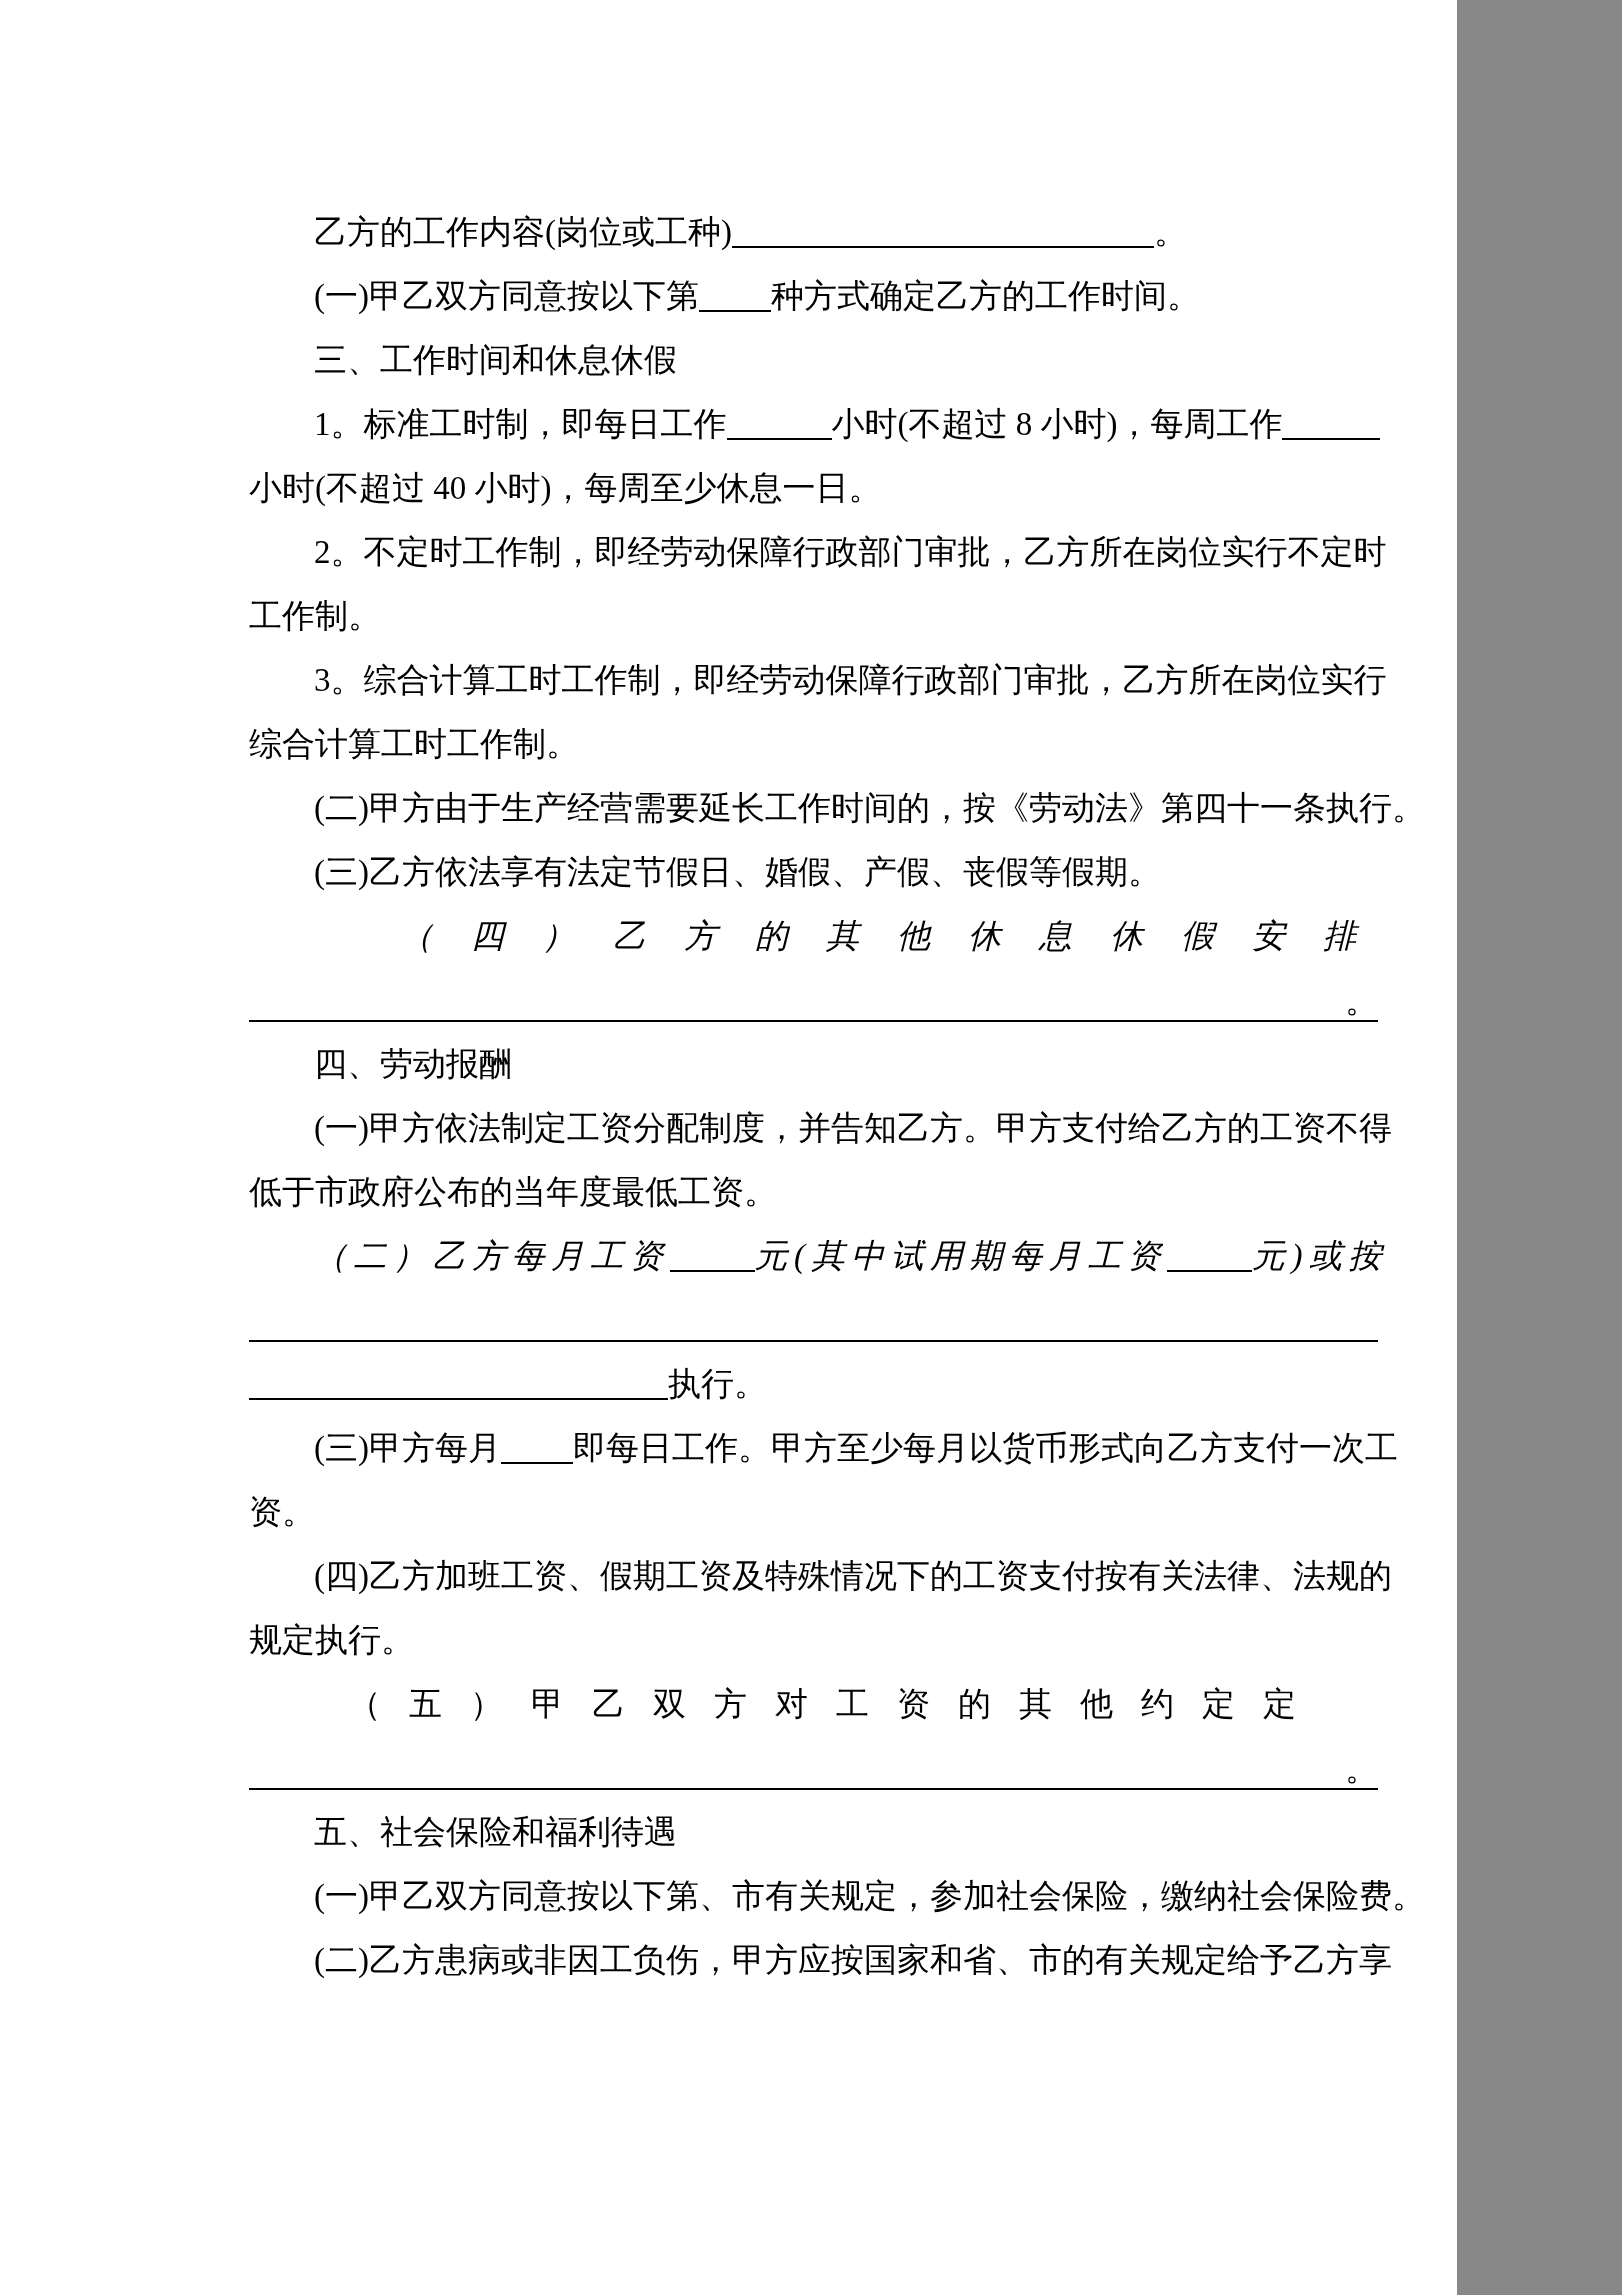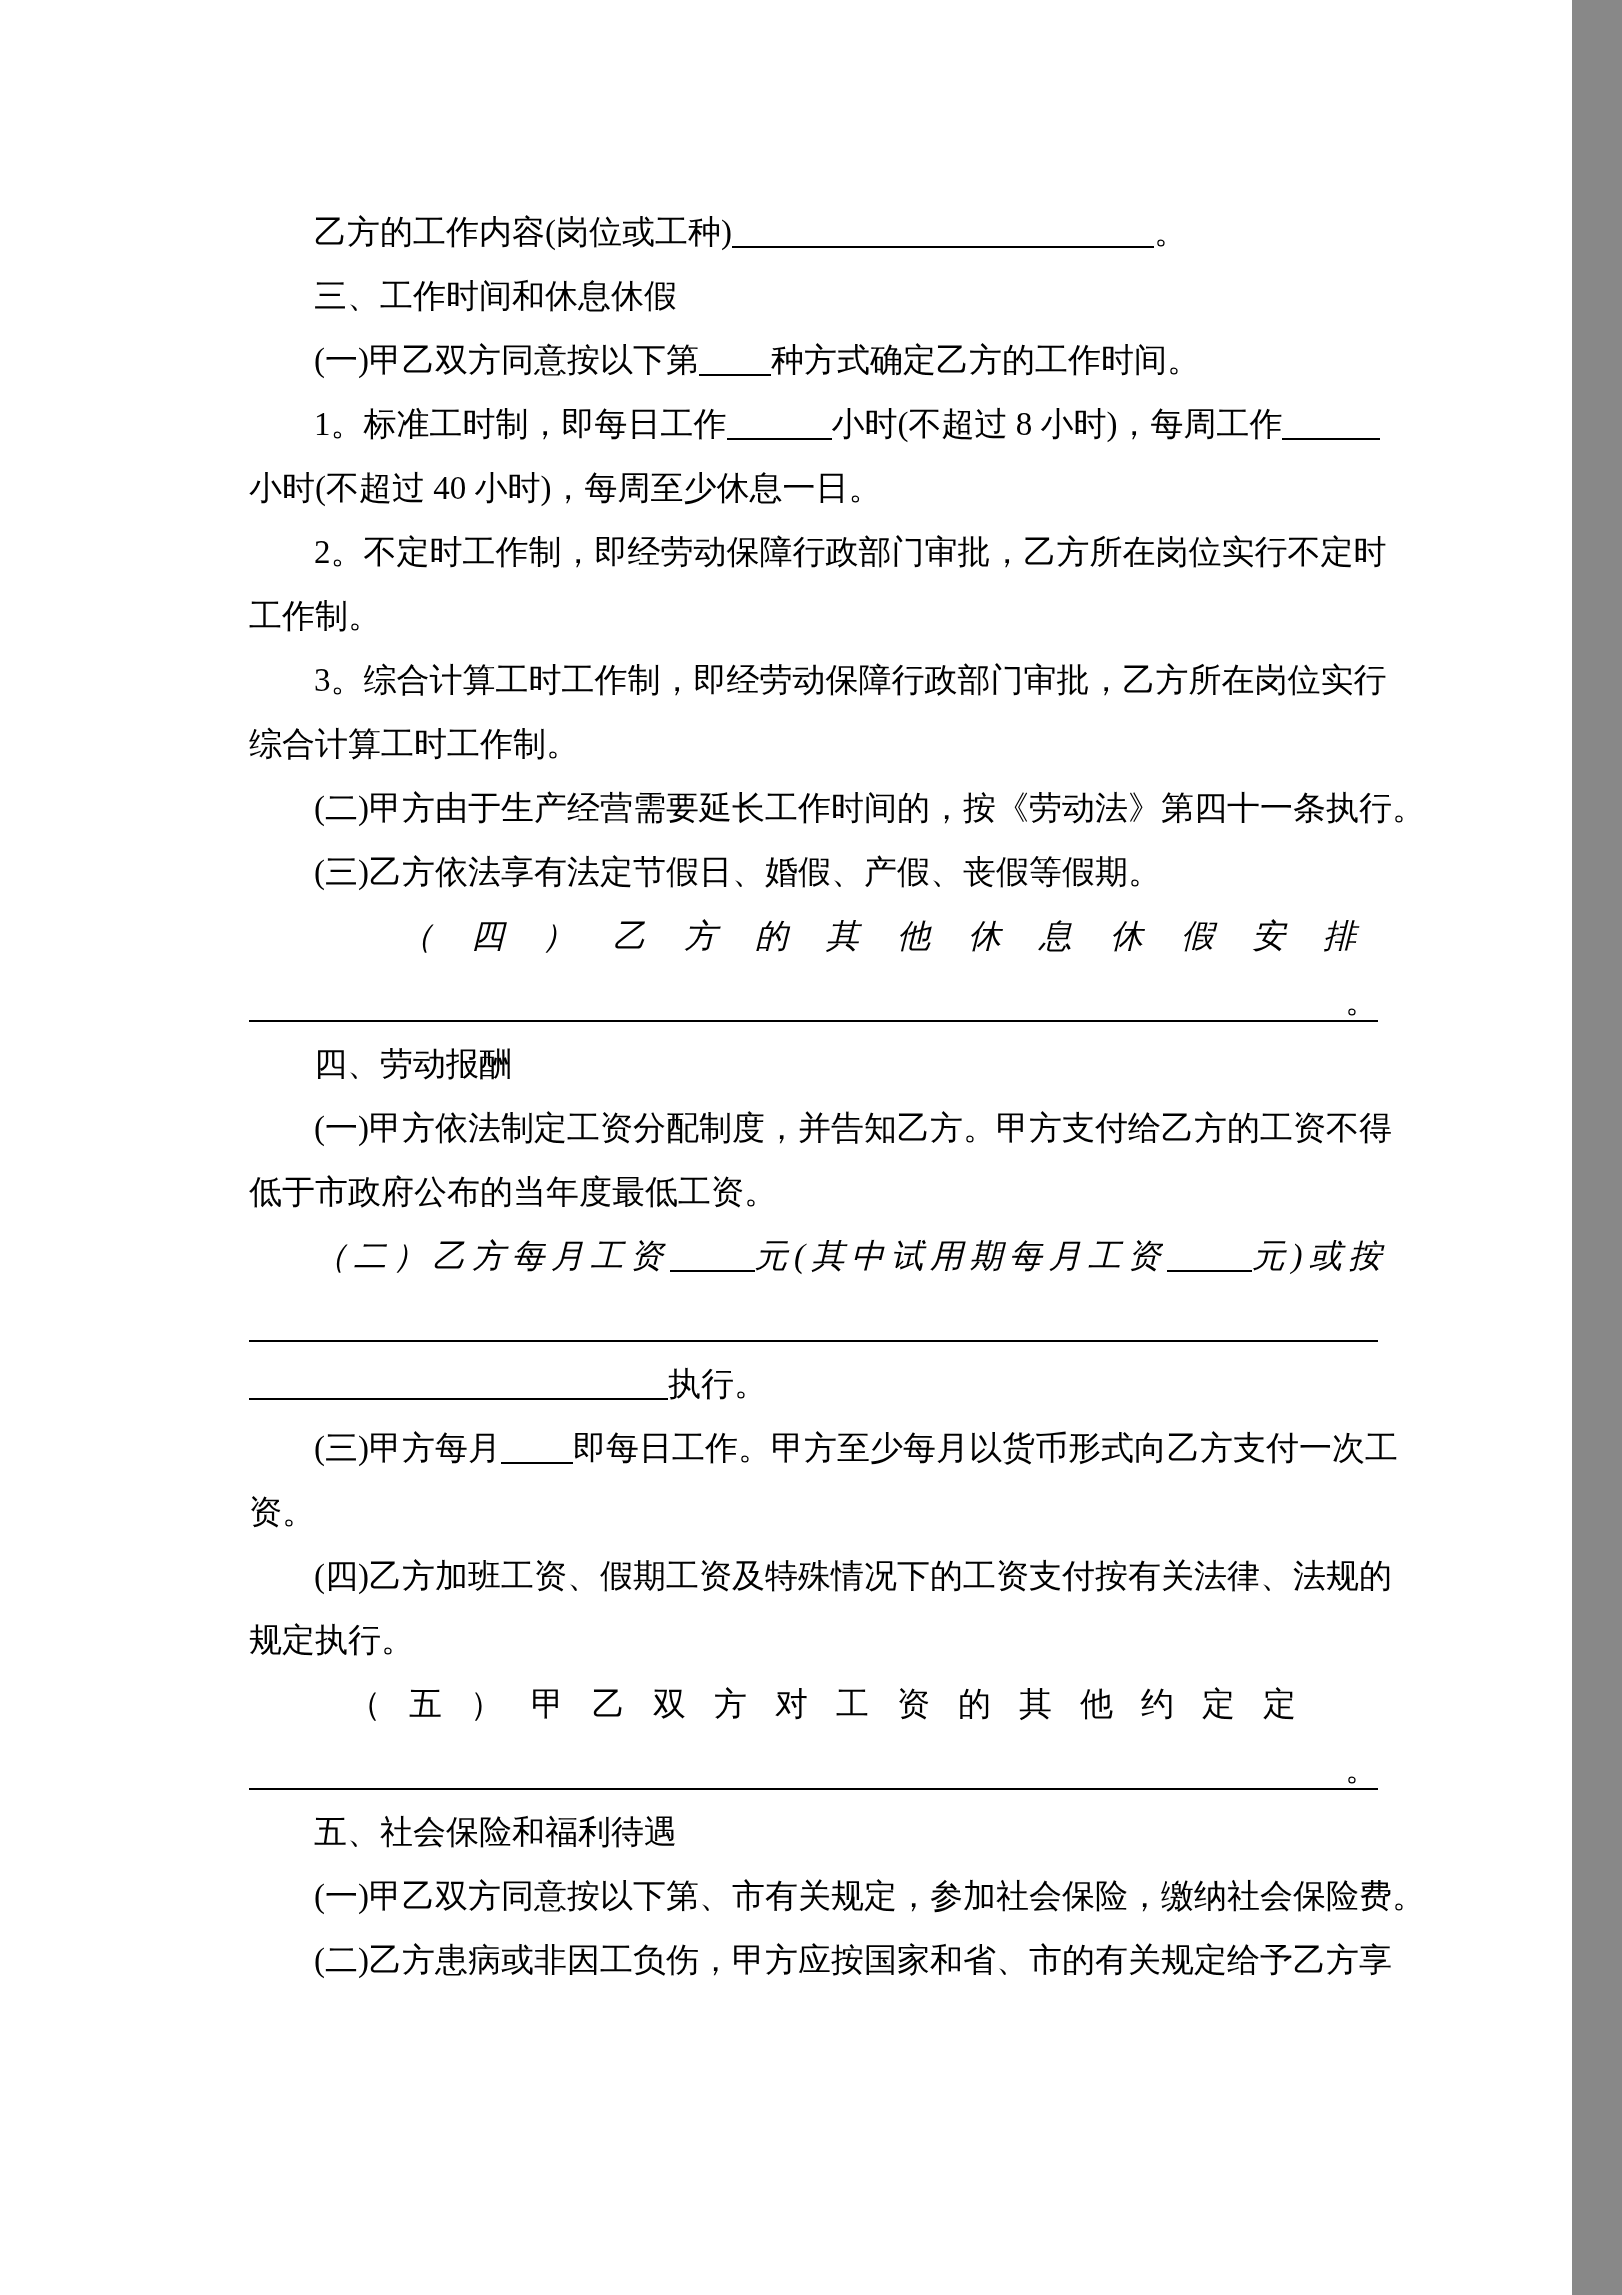--- a/index.html
+++ b/index.html
@@ -2,21 +2,21 @@
 <html style="font-size:10.5px"><head>
 <meta charset="utf-8">
 <style>
   html, body {
     margin: 0;
     padding: 0;
     background: #888888;
   }
   .page {
     position: relative;
-    width: 1572px;
+    width: 1457px;
     height: 2295px;
     background: #ffffff;
     overflow: hidden;
     font-family: "Liberation Serif", "DejaVu Serif", serif;
     color: #000000;
   }
   .content {
     position: absolute;
     left: 249px;
     top: 200px;
@@ -53,22 +53,22 @@
     font-size: 33px;
     line-height: 1;
   }
 </style>
 </head>
 <body>
 
 <div class="page">
   <div class="content" id="doc-content">
       <div class="line indent"><span>乙方的工作内容(岗位或工种)</span><span class="blank" style="width: 422px;"></span><span>。</span></div>
+      <div class="line indent"><span>(一)甲乙双方同意按以下第</span><span class="blank" style="width: 72px;"></span><span>种方式确定乙方的工作时间。</span></div>
       <div class="line indent"><span>三、工作时间和休息休假</span></div>
-      <div class="line indent"><span>(一)甲乙双方同意按以下第</span><span class="blank" style="width: 72px;"></span><span>种方式确定乙方的工作时间。</span></div>
       <div class="line indent"><span>1。标准工时制，即每日工作</span><span class="blank" style="width: 105px;"></span><span>小时(不超过 8 小时)，每周工作</span><span class="blank" style="width: 98px;"></span></div>
       <div class="line"><span>小时(不超过 40 小时)，每周至少休息一日。</span></div>
       <div class="line indent"><span>2。不定时工作制，即经劳动保障行政部门审批，乙方所在岗位实行不定时</span></div>
       <div class="line"><span>工作制。</span></div>
       <div class="line indent"><span>3。综合计算工时工作制，即经劳动保障行政部门审批，乙方所在岗位实行</span></div>
       <div class="line"><span>综合计算工时工作制。</span></div>
       <div class="line indent"><span>(二)甲方由于生产经营需要延长工作时间的，按《劳动法》第四十一条执行。</span></div>
       <div class="line indent"><span>(三)乙方依法享有法定节假日、婚假、产假、丧假等假期。</span></div>
       <div class="line" style="letter-spacing: 38px; margin-left: 151px; font-style: italic;"><span>（四）乙方的其他休息休假安排</span></div>
       <div class="line">

